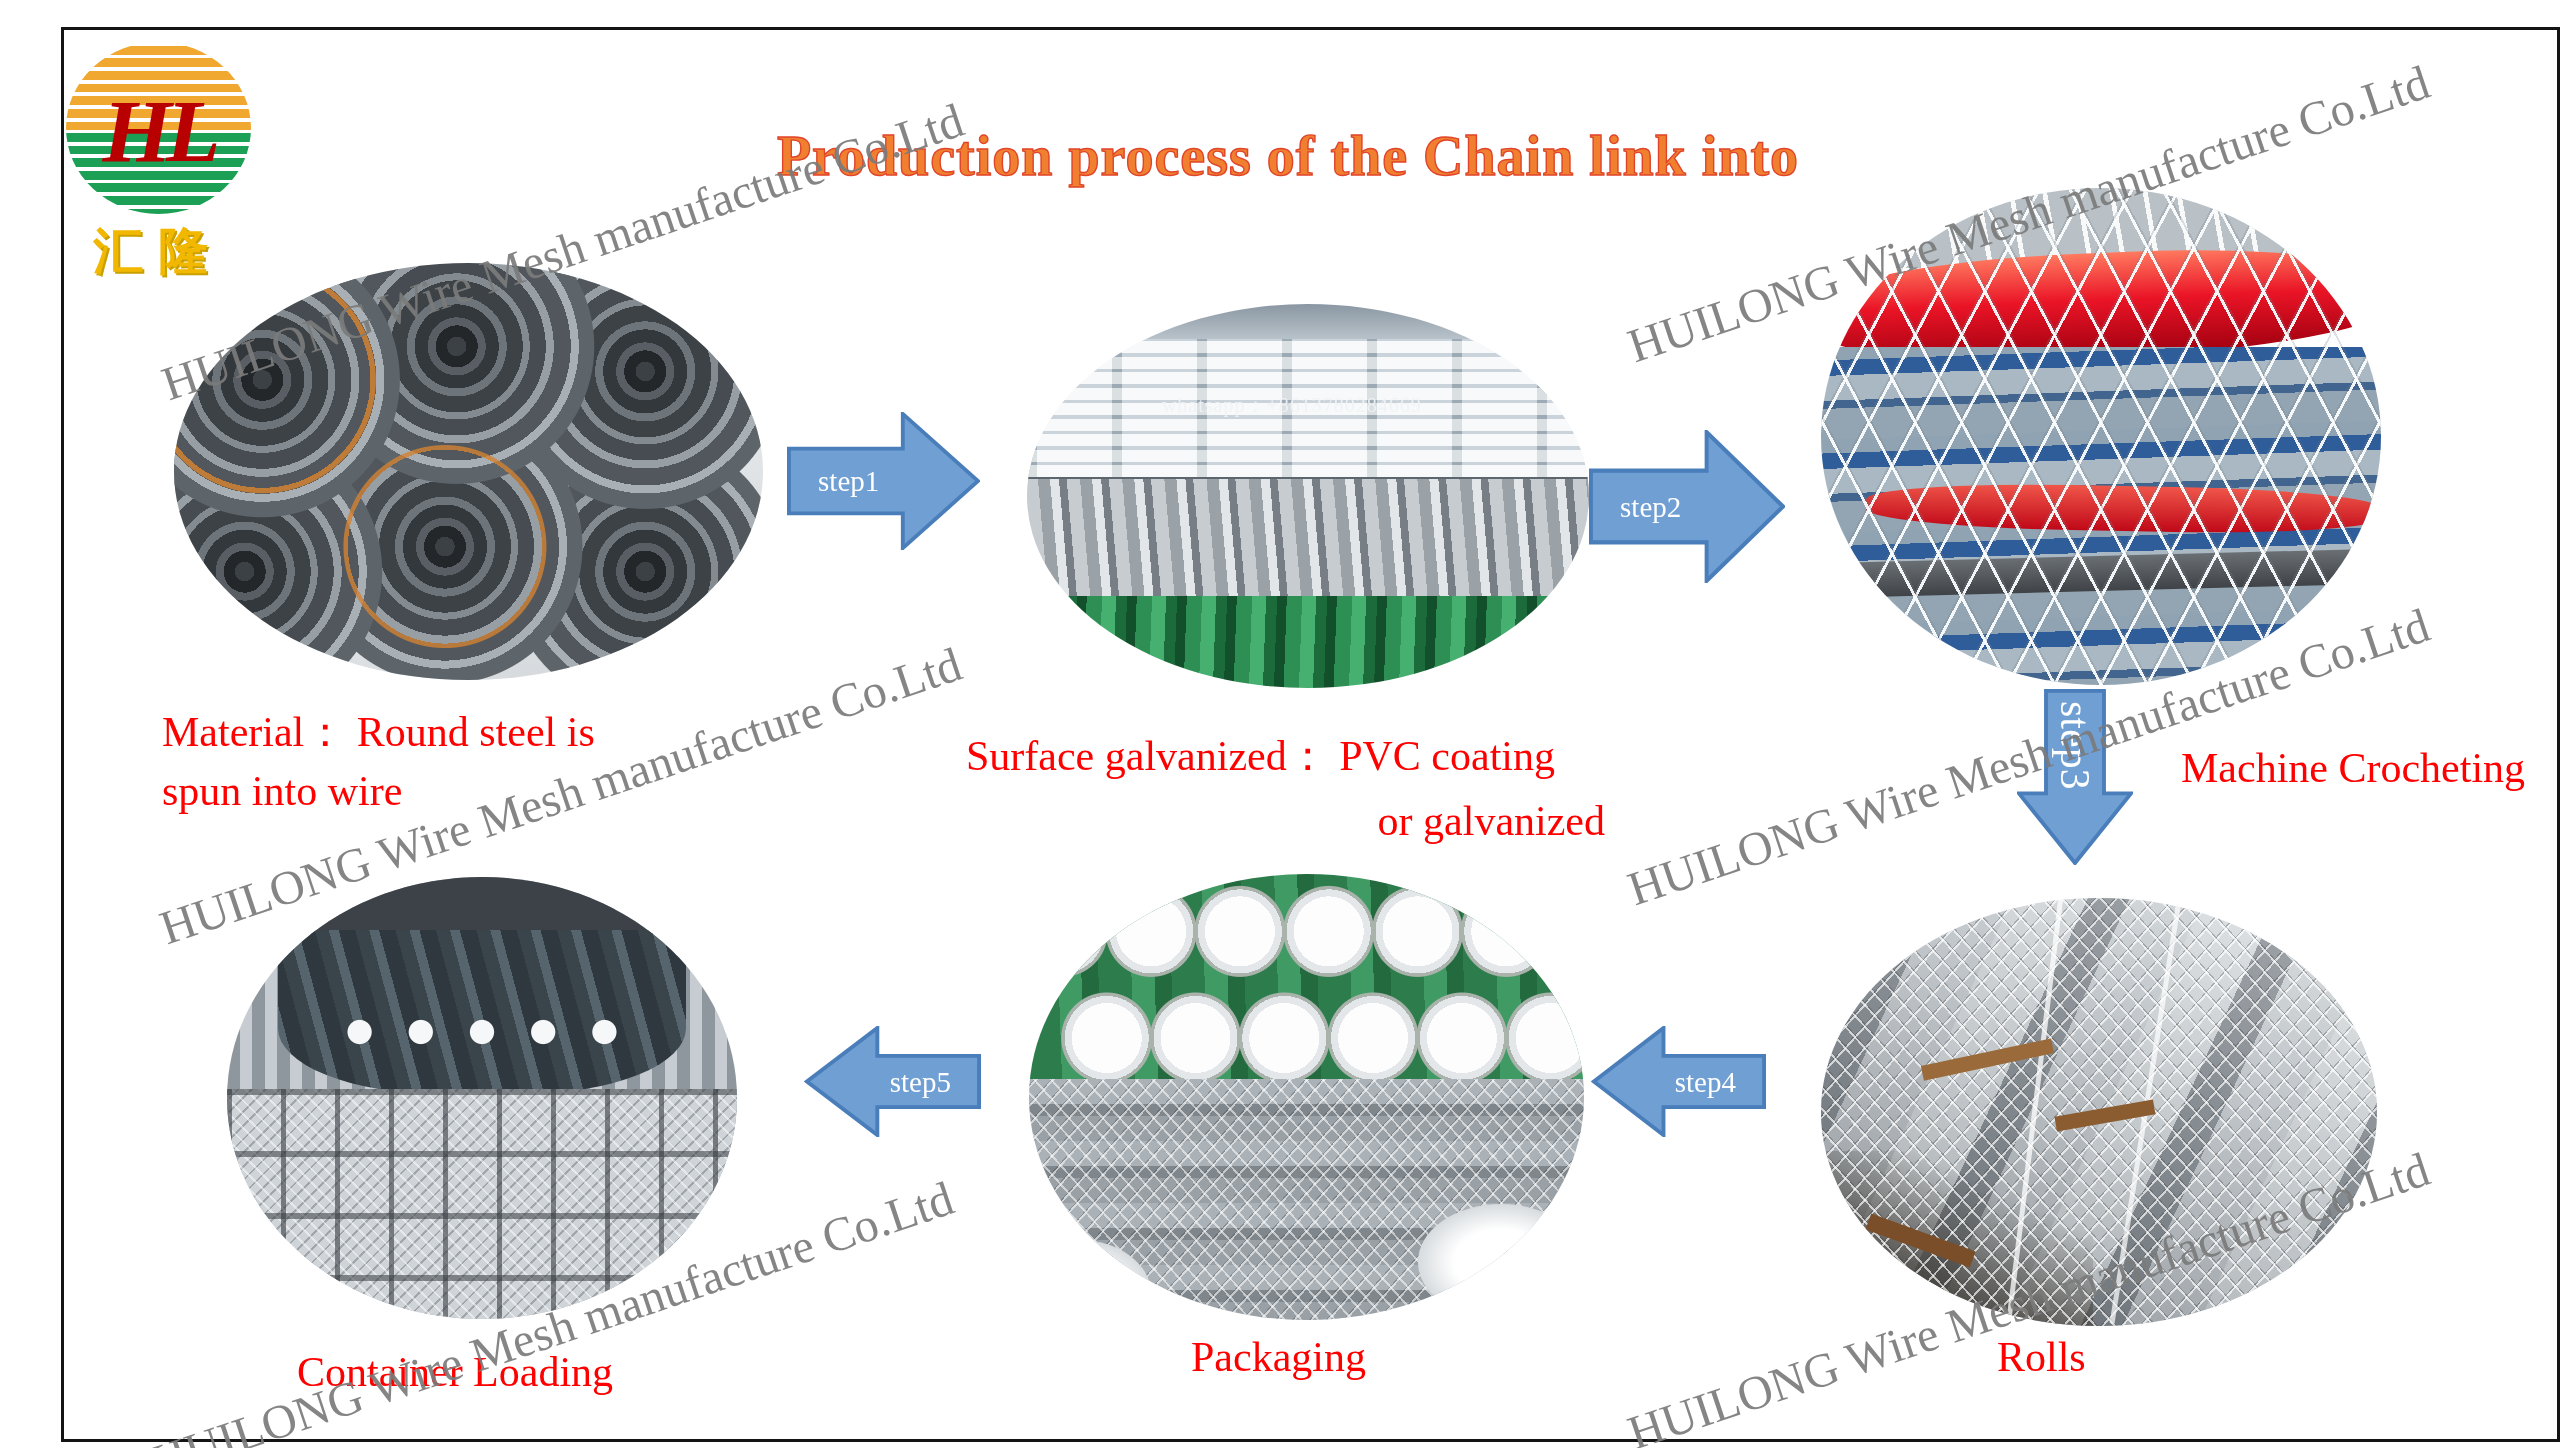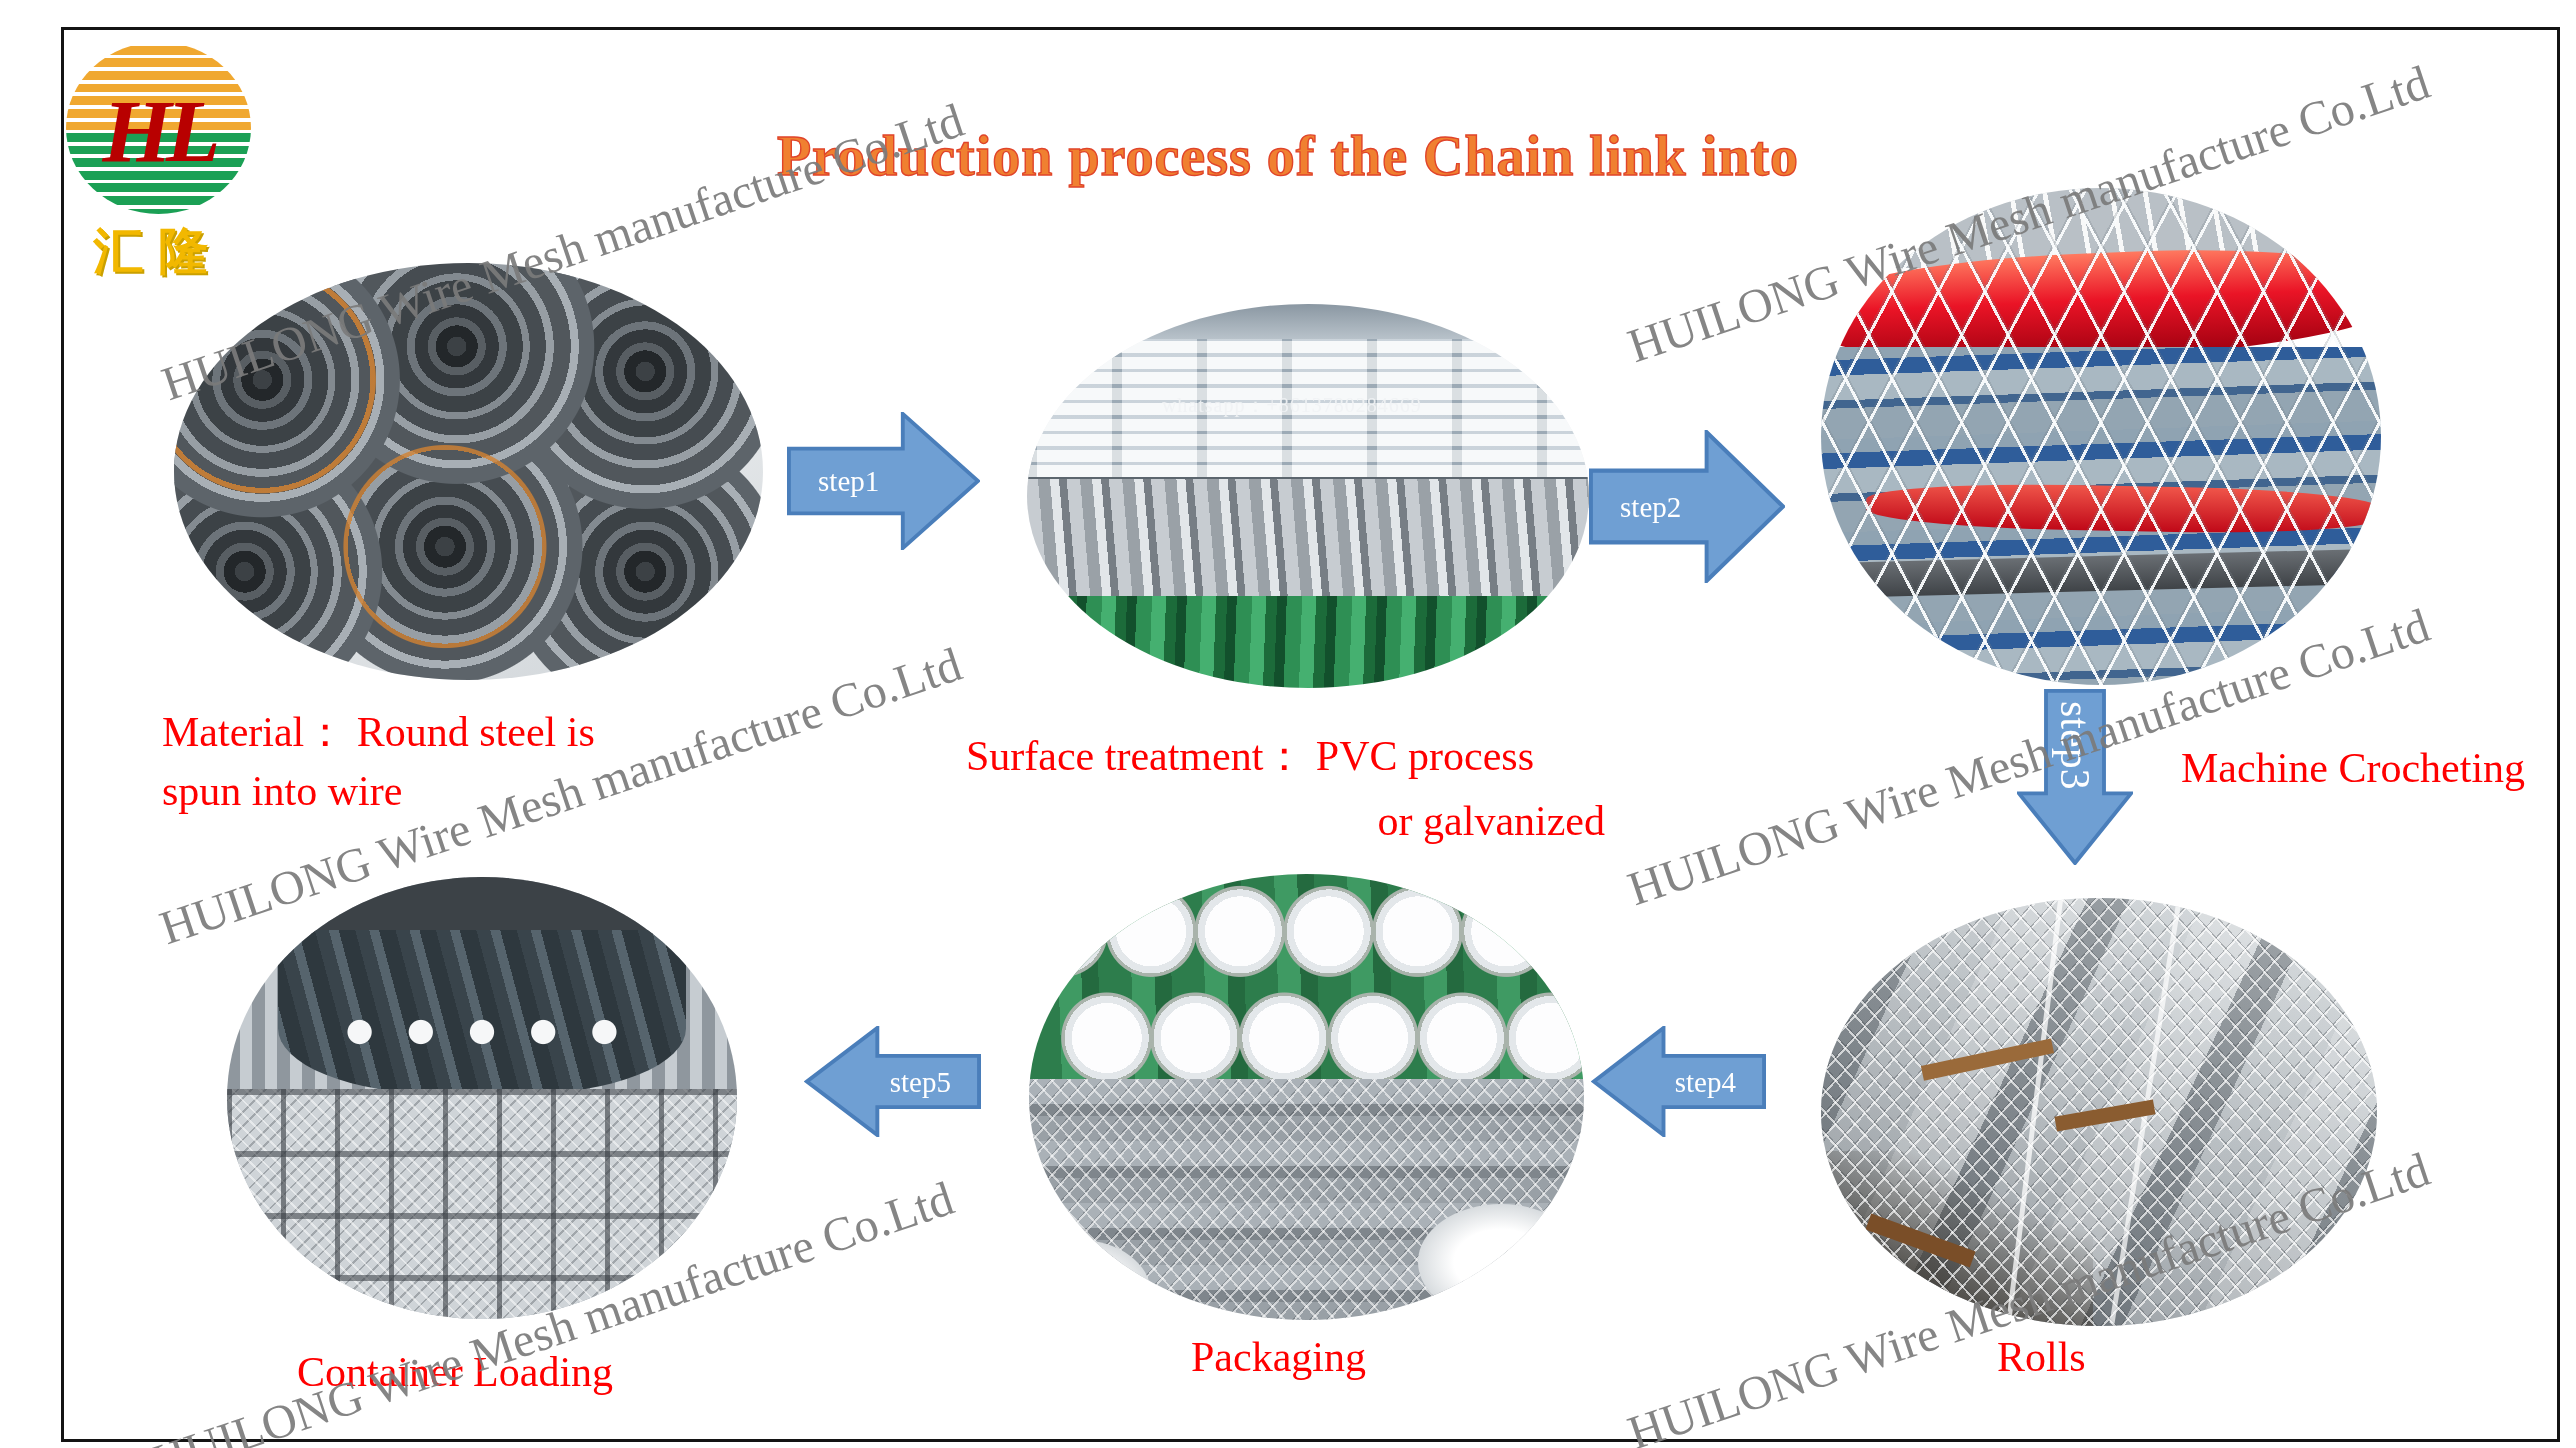--- a/index.html
+++ b/index.html
@@ -254,21 +254,21 @@
     </svg>
     <span class="arrow-label al-left">step5</span>
   </div>
 
   <div class="cap cap-material">
     <div>Material：  Round steel is</div>
     <div>spun into wire</div>
   </div>
 
   <div class="cap cap-surface">
-    <div class="l1">Surface treatment：  PVC process</div>
+    <div class="l1">Surface galvanized：  PVC coating</div>
     <div class="l2">or galvanized</div>
   </div>
 
   <div class="cap cap-machine">Machine Crocheting</div>
   <div class="cap cap-container">Container Loading</div>
   <div class="cap cap-packaging">Packaging</div>
   <div class="cap cap-rolls">Rolls</div>
 </div>
 
 

